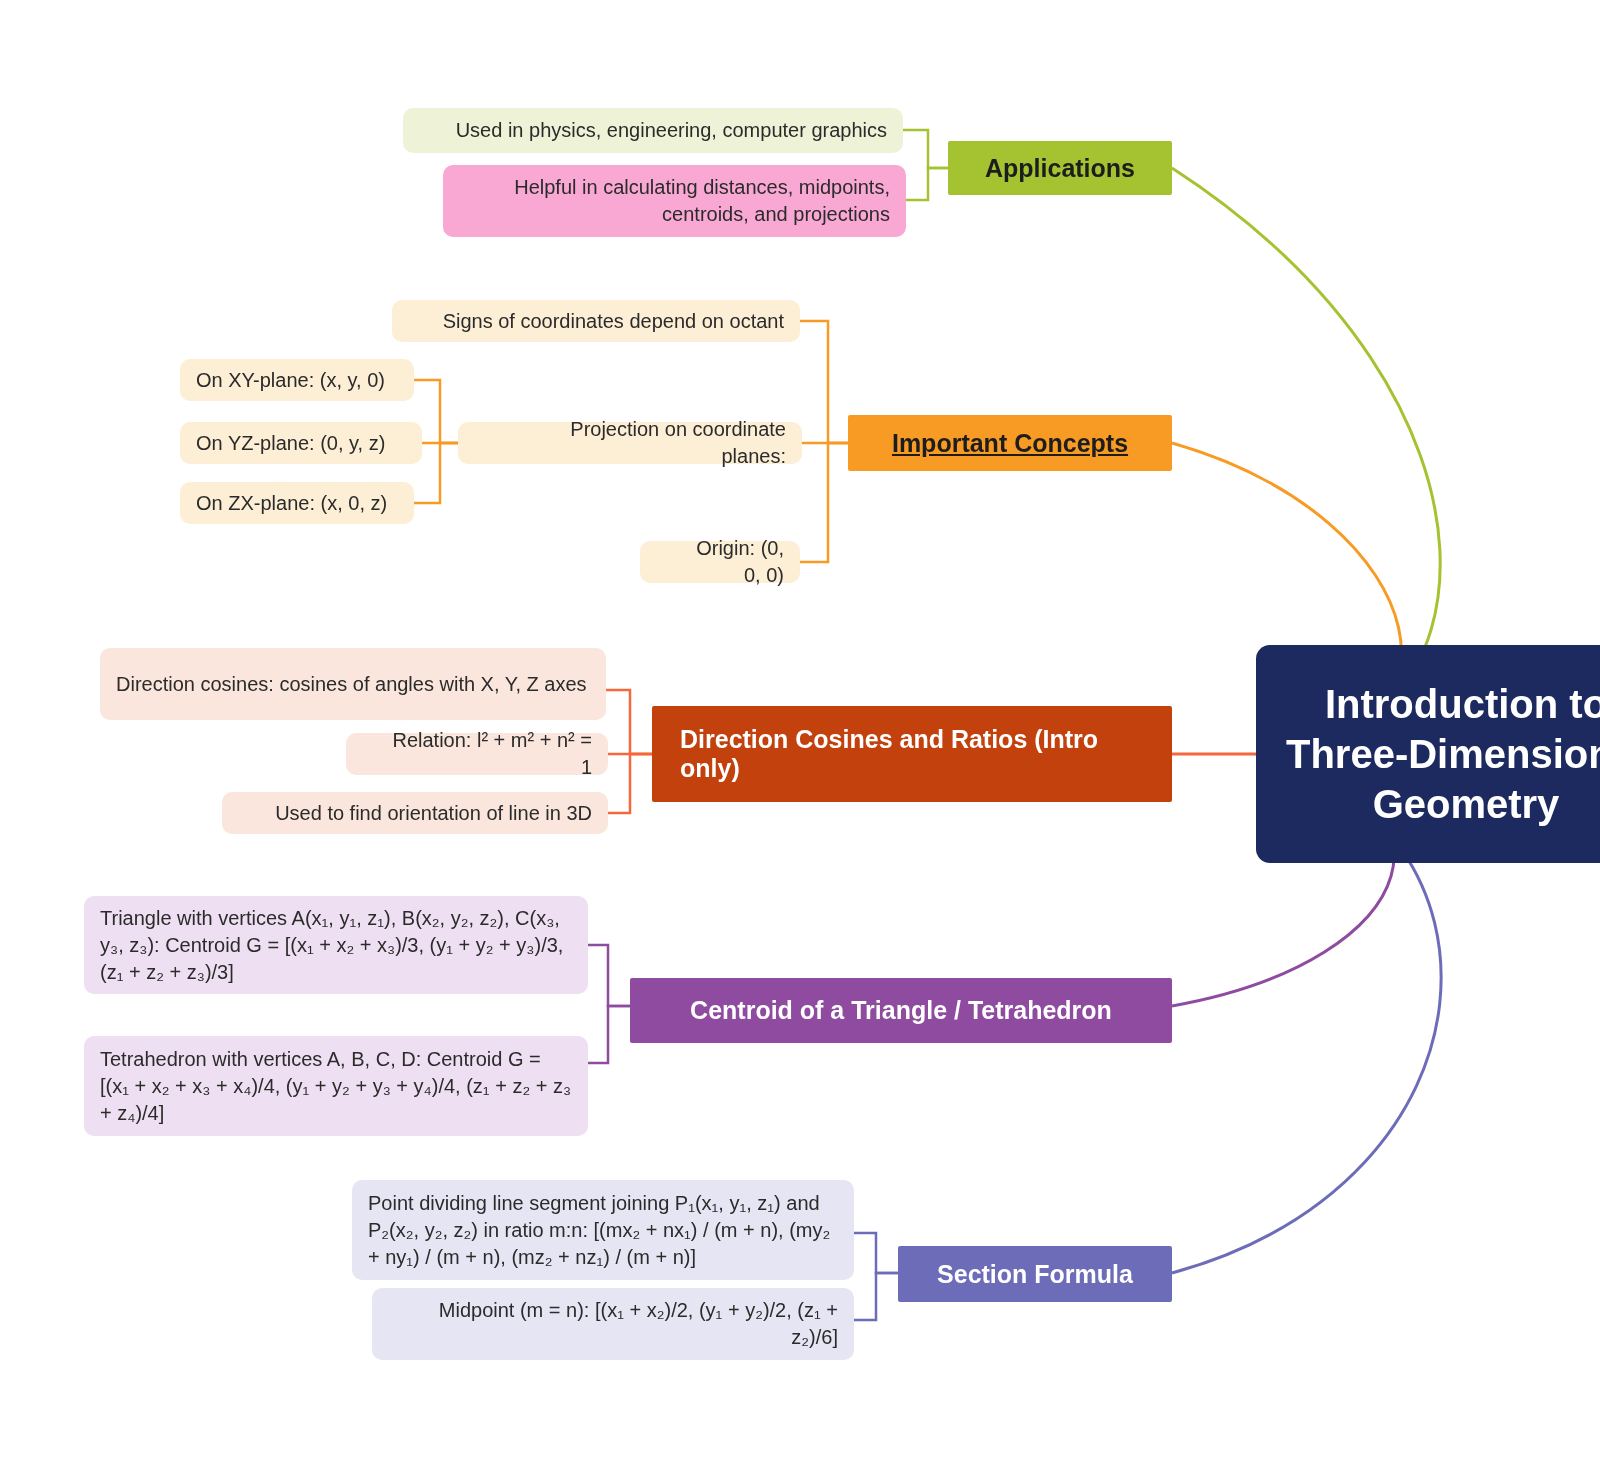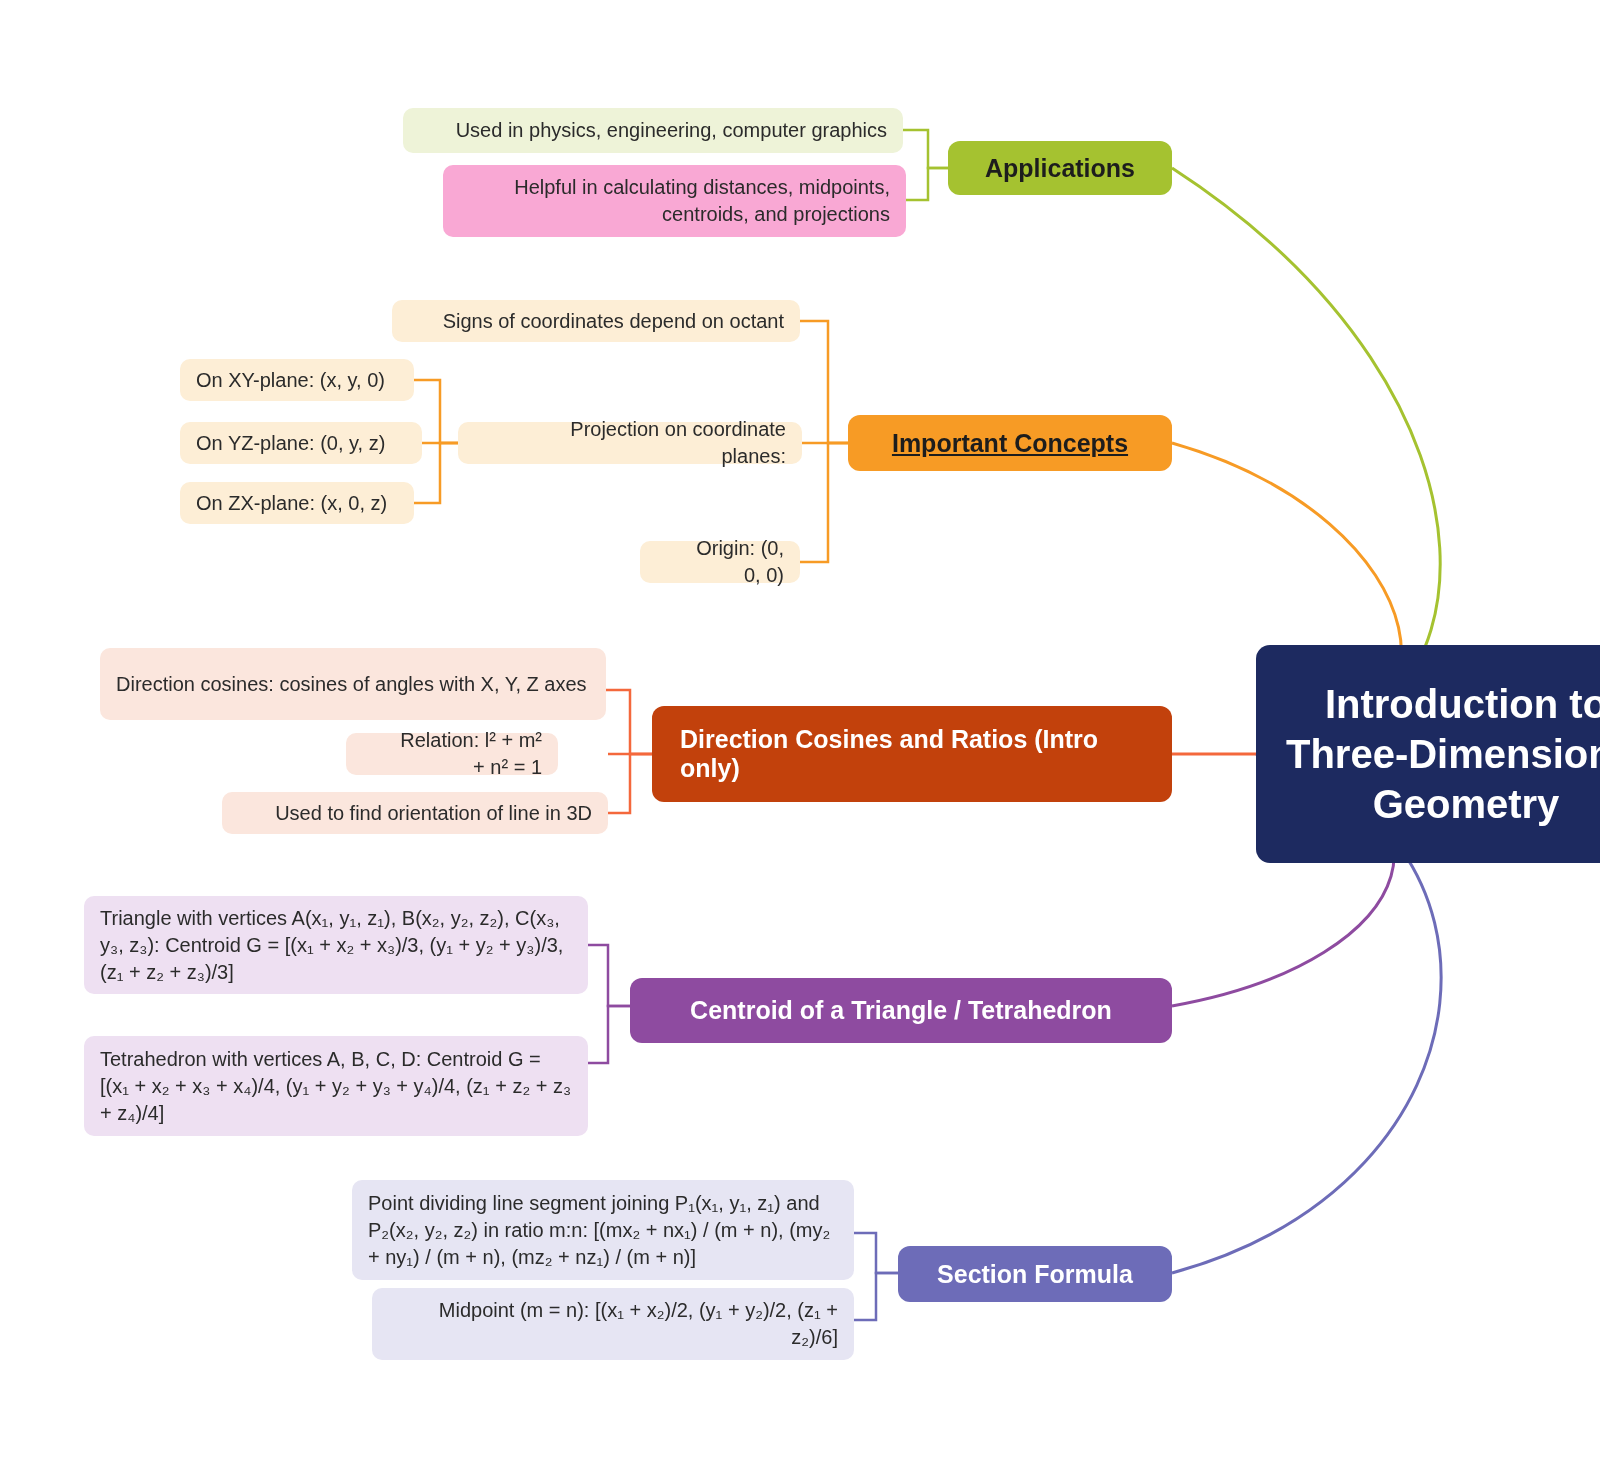--- a/index.html
+++ b/index.html
@@ -35,21 +35,21 @@
     display: flex;
     align-items: center;
   }
   .branch {
     justify-content: center;
     text-align: center;
     font-weight: bold;
     color: #ffffff;
     font-size: 25px;
     padding: 10px 21px;
-    border-radius: 12px;
+    border-radius: 2px;
   }
   .branch.dark-text { color: #1d1d1d; }
   .leaf {
     font-size: 20px;
     line-height: 1.35;
     padding: 12px 16px;
     border-radius: 10px;
     color: #2b2b2b;
   }
   .leaf.right-align { justify-content: flex-end; text-align: right; padding-left: 44px; }
@@ -145,21 +145,21 @@
   <div class="node leaf" style="left:180px; top:482px; width:234px; height:42px; background:#fdeed6;">
     <span>On ZX-plane: (x, 0, z)</span>
   </div>
 
   <div class="node branch" style="left:652px; top:706px; width:520px; height:96px; background:#c2410c; font-size:25px; text-align:left; justify-content:flex-start; padding-left:28px;">
     <span>Direction Cosines and Ratios (Intro only)</span>
   </div>
   <div class="node leaf" style="left:100px; top:648px; width:506px; height:72px; background:#fbe6dd;">
     <span>Direction cosines: cosines of angles with X, Y, Z axes</span>
   </div>
-  <div class="node leaf right-align" style="left:346px; top:733px; width:212px; height:42px; background:#fbe6dd;">
+  <div class="node leaf right-align" style="left:346px; top:733px; width:262px; height:42px; background:#fbe6dd;">
     <span>Relation: l² + m² + n² = 1</span>
   </div>
   <div class="node leaf right-align" style="left:222px; top:792px; width:386px; height:42px; background:#fbe6dd;">
     <span>Used to find orientation of line in 3D</span>
   </div>
 
   <div class="node branch" style="left:630px; top:978px; width:542px; height:65px; background:#8e4ba0;">
     <span>Centroid of a Triangle / Tetrahedron</span>
   </div>
   <div class="node leaf" style="left:84px; top:896px; width:504px; height:98px; background:#eee0f2;">

